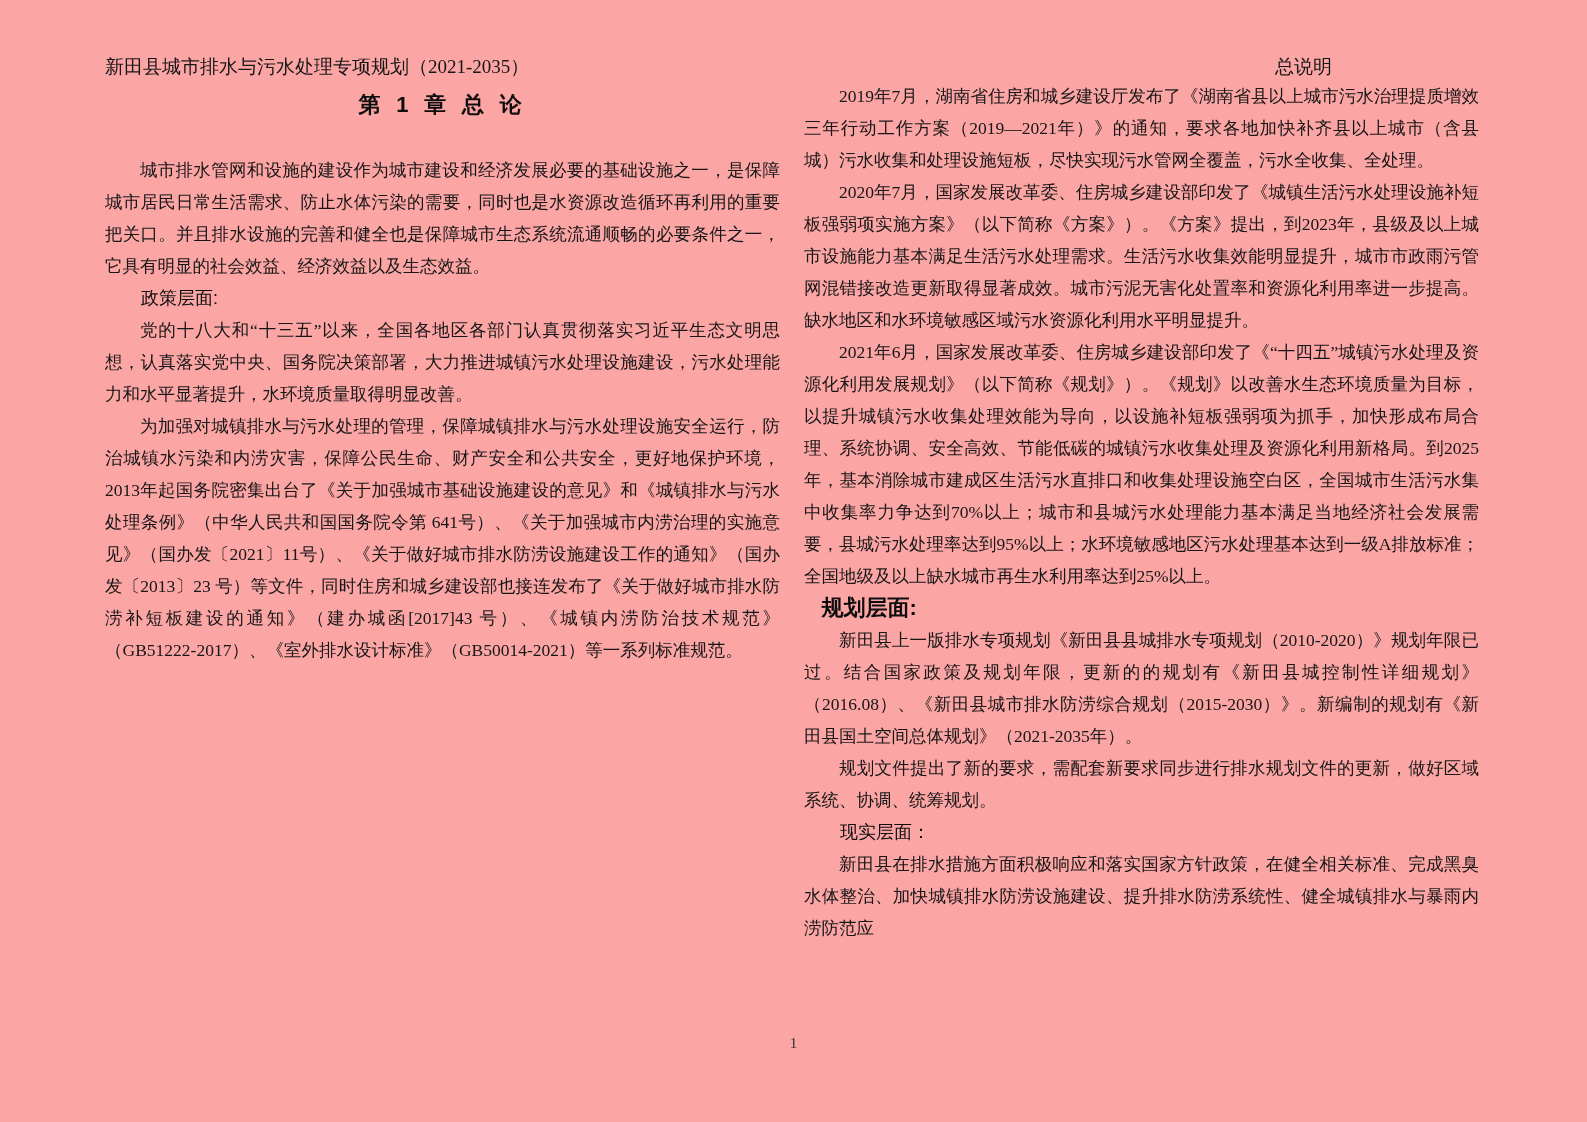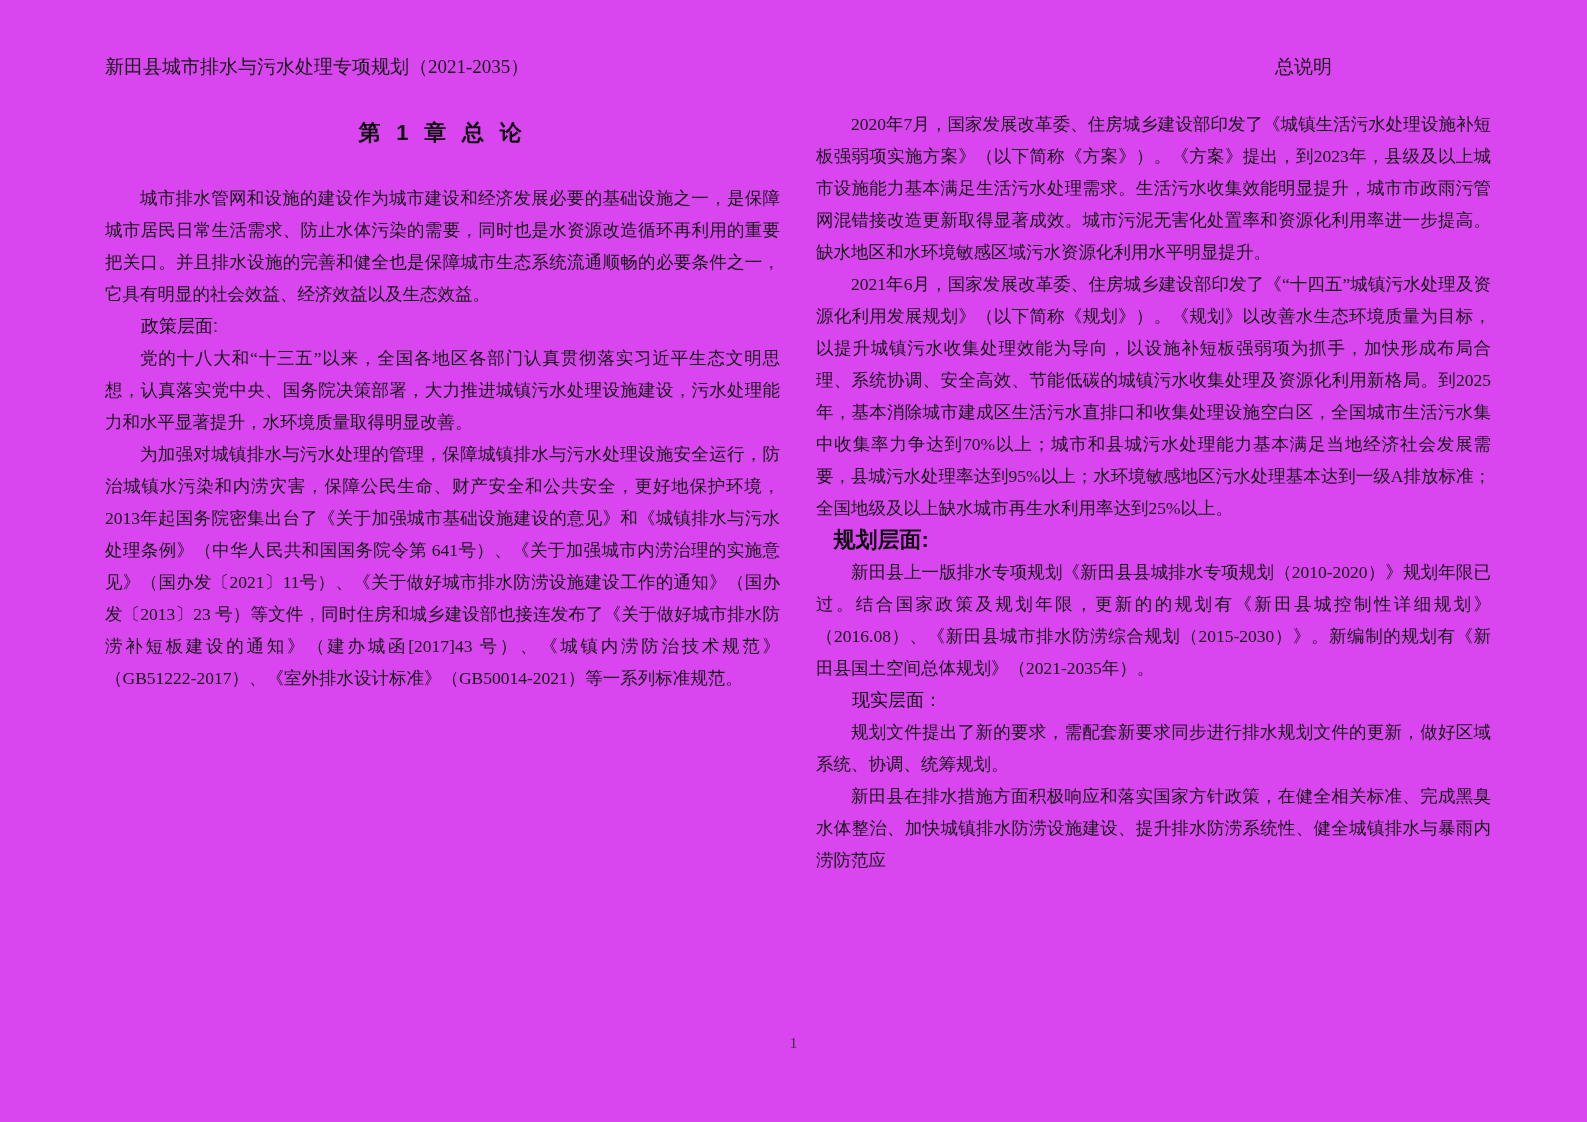--- a/index.html
+++ b/index.html
@@ -1,39 +1,38 @@
 <!DOCTYPE html>
 <html><head>
 <meta charset="utf-8">
 <style>
   * { margin: 0; padding: 0; box-sizing: border-box; }
   html, body { background: #e8e8e8; }
   .page {
     position: relative;
     width: 1587px;
     height: 1122px;
-    background: #d946ef;
+    background: #fca5a5;
     color: #111111;
     font-family: "Liberation Serif", "DejaVu Serif", serif;
     overflow: hidden;
   }
   .running-header {
     display: flex;
     justify-content: space-between;
     align-items: flex-start;
     padding: 54px 255px 0 105px;
     font-size: 19px;
     line-height: 26px;
     color: #161616;
   }
   .columns {
     display: flex;
-    gap: 36px;
+    gap: 24px;
     padding: 0 92px 0 105px;
-    margin-top: 28px;
   }
   .col { width: 675px; }
   .chapter-title {
     font-family: "Liberation Sans", "DejaVu Sans", sans-serif;
     font-weight: bold;
     font-size: 22px;
     text-align: center;
     letter-spacing: 0.22em;
     margin-top: 10px;
     margin-bottom: 34px;
@@ -98,26 +97,27 @@
       <div>
           <p class="para body">城市排水管网和设施的建设作为城市建设和经济发展必要的基础设施之一，是保障城市居民日常生活需求、防止水体污染的需要，同时也是水资源改造循环再利用的重要把关口。并且排水设施的完善和健全也是保障城市生态系统流通顺畅的必要条件之一，它具有明显的社会效益、经济效益以及生态效益。</p>
           <p class="para subhead">政策层面:</p>
           <p class="para body">党的十八大和“十三五”以来，全国各地区各部门认真贯彻落实习近平生态文明思想，认真落实党中央、国务院决策部署，大力推进城镇污水处理设施建设，污水处理能力和水平显著提升，水环境质量取得明显改善。</p>
           <p class="para body">为加强对城镇排水与污水处理的管理，保障城镇排水与污水处理设施安全运行，防治城镇水污染和内涝灾害，保障公民生命、财产安全和公共安全，更好地保护环境，2013年起国务院密集出台了《关于加强城市基础设施建设的意见》和《城镇排水与污水处理条例》（中华人民共和国国务院令第 641号）、《关于加强城市内涝治理的实施意见》（国办发〔2021〕11号）、《关于做好城市排水防涝设施建设工作的通知》（国办发〔2013〕23 号）等文件，同时住房和城乡建设部也接连发布了《关于做好城市排水防涝补短板建设的通知》（建办城函[2017]43 号）、《城镇内涝防治技术规范》 （GB51222-2017）、《室外排水设计标准》（GB50014-2021）等一系列标准规范。</p>
         </div>
     </div>
 
     <div class="col">
       <div>
+          <p class="para body">2019年7月，湖南省住房和城乡建设厅发布了《湖南省县以上城市污水治理提质增效三年行动工作方案（2019—2021年）》的通知，要求各地加快补齐县以上城市（含县城）污水收集和处理设施短板，尽快实现污水管网全覆盖，污水全收集、全处理。</p>
           <p class="para body">2020年7月，国家发展改革委、住房城乡建设部印发了《城镇生活污水处理设施补短板强弱项实施方案》（以下简称《方案》）。《方案》提出，到2023年，县级及以上城市设施能力基本满足生活污水处理需求。生活污水收集效能明显提升，城市市政雨污管网混错接改造更新取得显著成效。城市污泥无害化处置率和资源化利用率进一步提高。缺水地区和水环境敏感区域污水资源化利用水平明显提升。</p>
           <p class="para body">2021年6月，国家发展改革委、住房城乡建设部印发了《“十四五”城镇污水处理及资源化利用发展规划》（以下简称《规划》）。《规划》以改善水生态环境质量为目标，以提升城镇污水收集处理效能为导向，以设施补短板强弱项为抓手，加快形成布局合理、系统协调、安全高效、节能低碳的城镇污水收集处理及资源化利用新格局。到2025年，基本消除城市建成区生活污水直排口和收集处理设施空白区，全国城市生活污水集中收集率力争达到70%以上；城市和县城污水处理能力基本满足当地经济社会发展需要，县城污水处理率达到95%以上；水环境敏感地区污水处理基本达到一级A排放标准；全国地级及以上缺水城市再生水利用率达到25%以上。</p>
           <p class="para subhead-sm">规划层面:</p>
           <p class="para body">新田县上一版排水专项规划《新田县县城排水专项规划（2010-2020）》规划年限已过。结合国家政策及规划年限，更新的的规划有《新田县城控制性详细规划》（2016.08）、《新田县城市排水防涝综合规划（2015-2030）》。新编制的规划有《新田县国土空间总体规划》（2021-2035年）。</p>
+          <p class="para body">规划文件提出了新的要求，需配套新要求同步进行排水规划文件的更新，做好区域系统、协调、统筹规划。</p>
           <p class="para subhead">现实层面：</p>
-          <p class="para body">规划文件提出了新的要求，需配套新要求同步进行排水规划文件的更新，做好区域系统、协调、统筹规划。</p>
           <p class="para body">新田县在排水措施方面积极响应和落实国家方针政策，在健全相关标准、完成黑臭水体整治、加快城镇排水防涝设施建设、提升排水防涝系统性、健全城镇排水与暴雨内涝防范应</p>
         </div>
     </div>
 
   </div>
 
   <div class="page-footer">1</div>
 
 </div>
 

